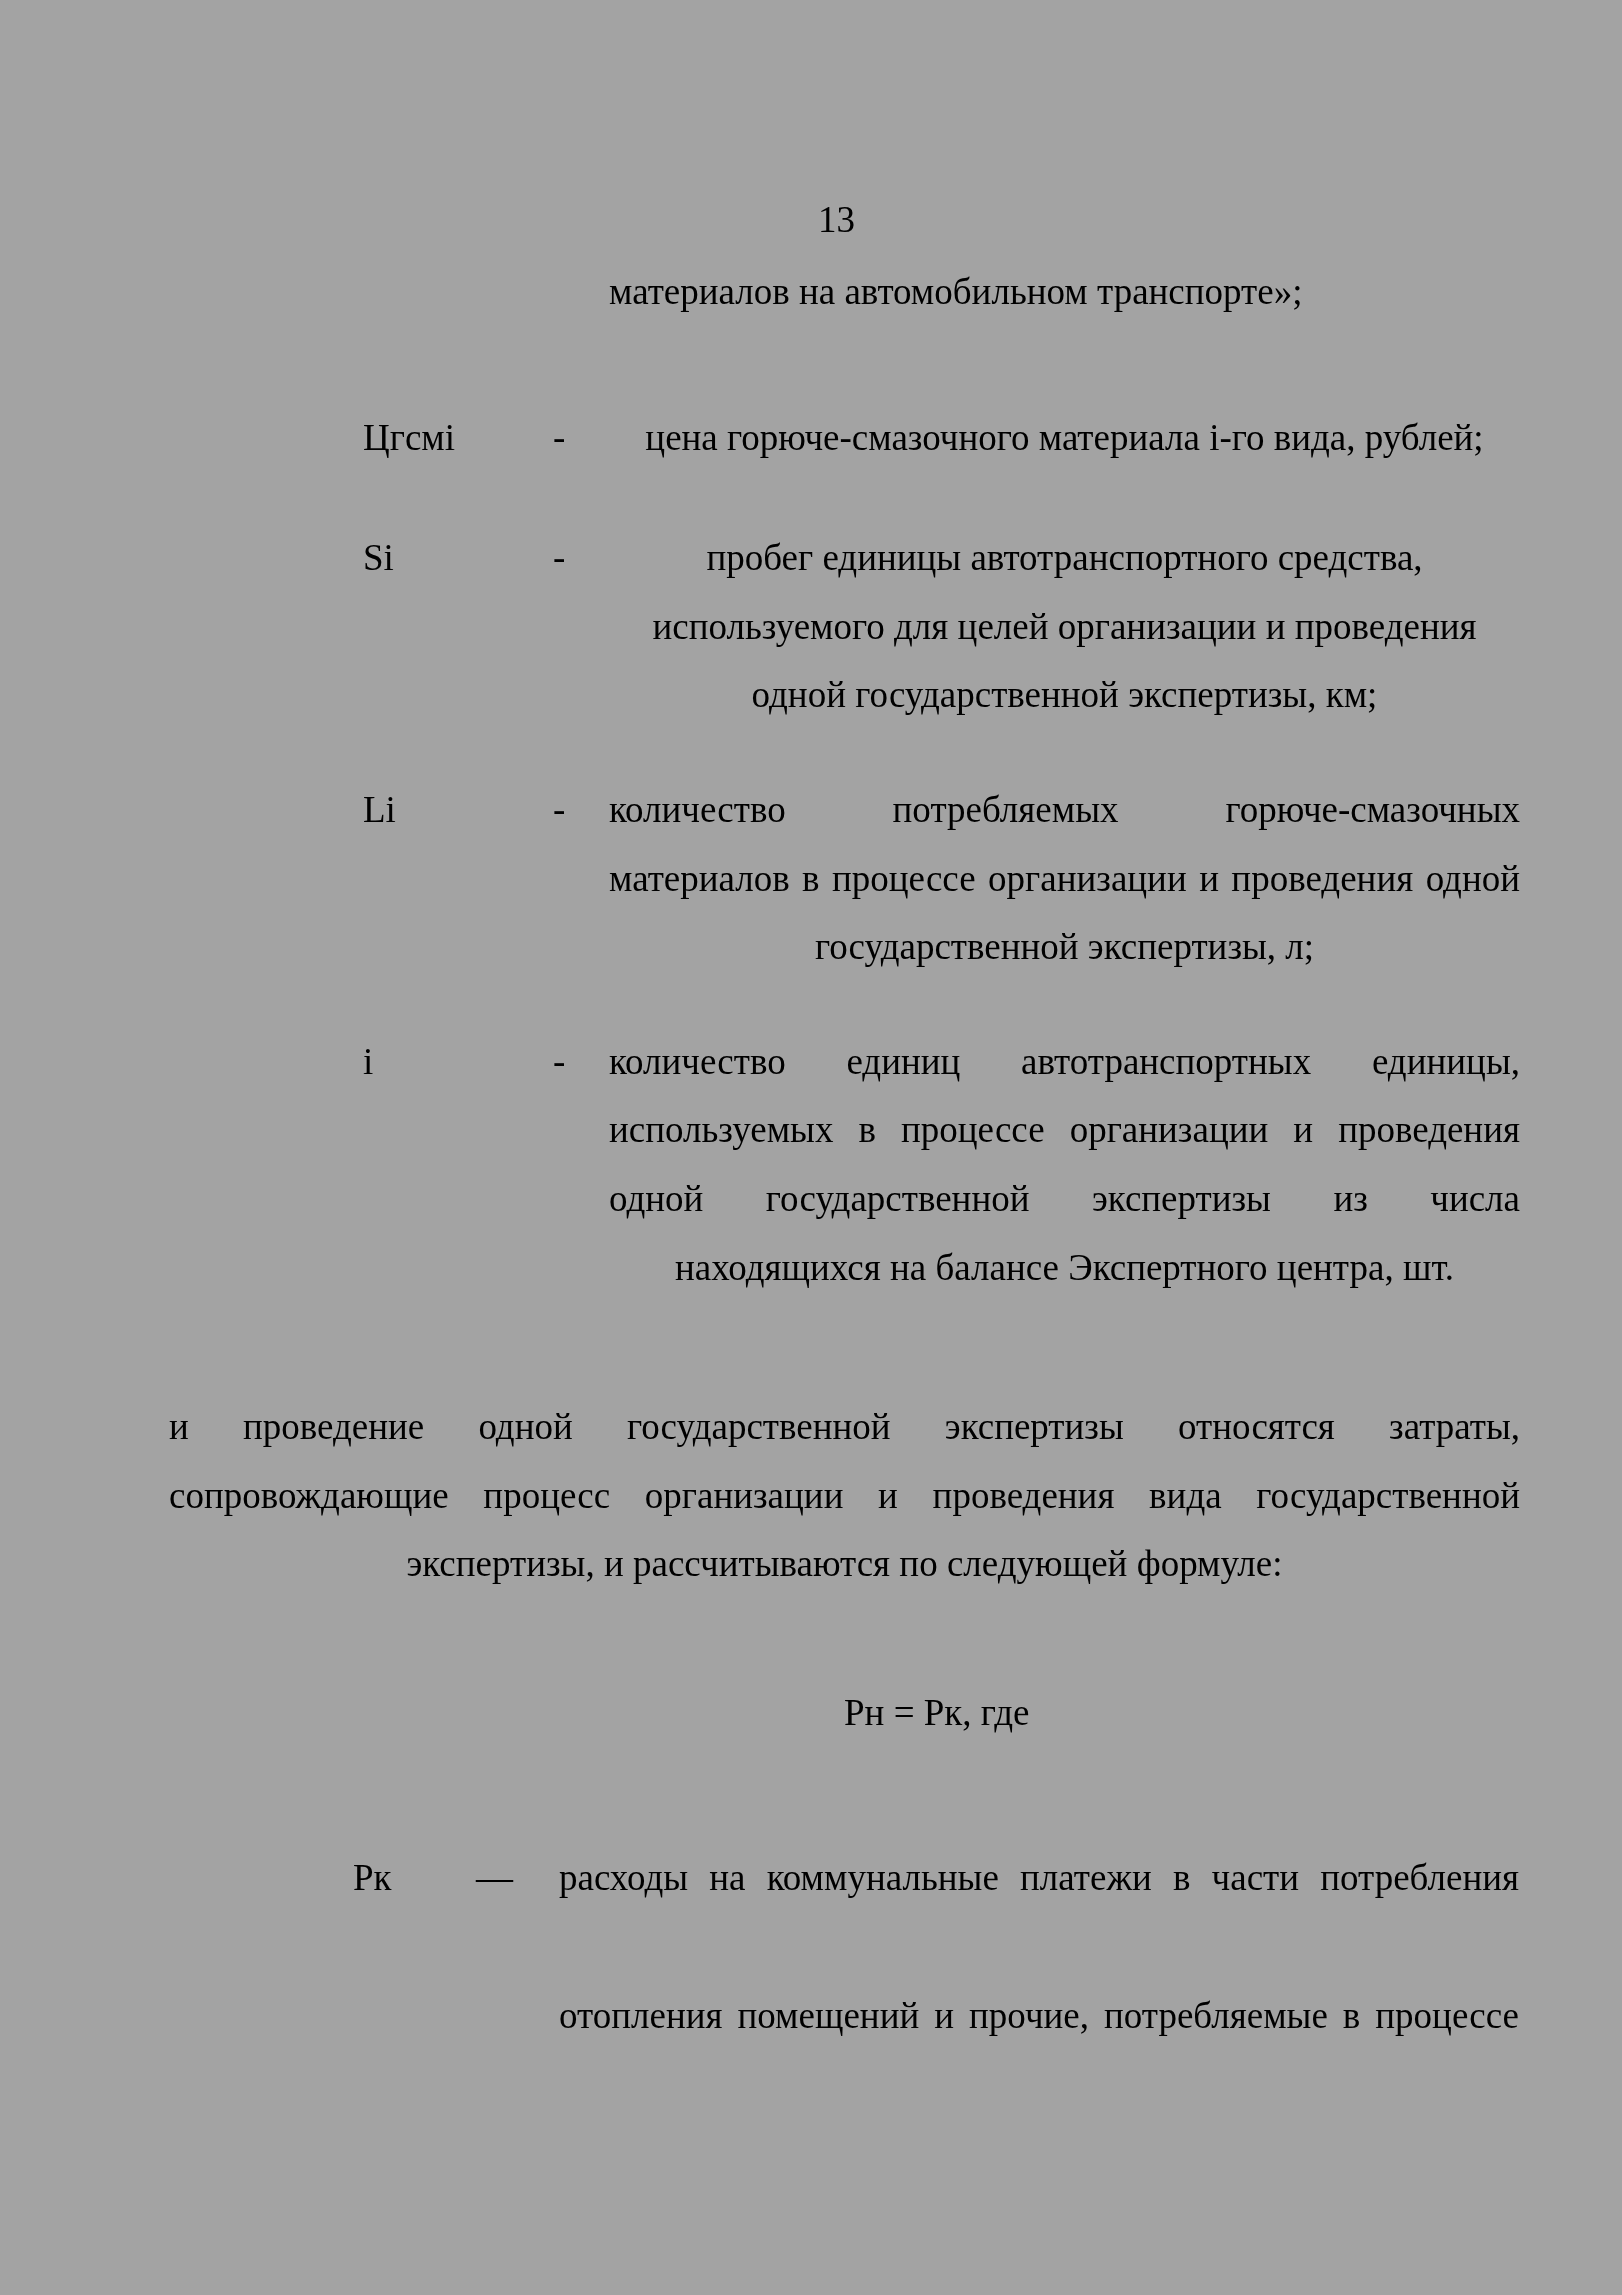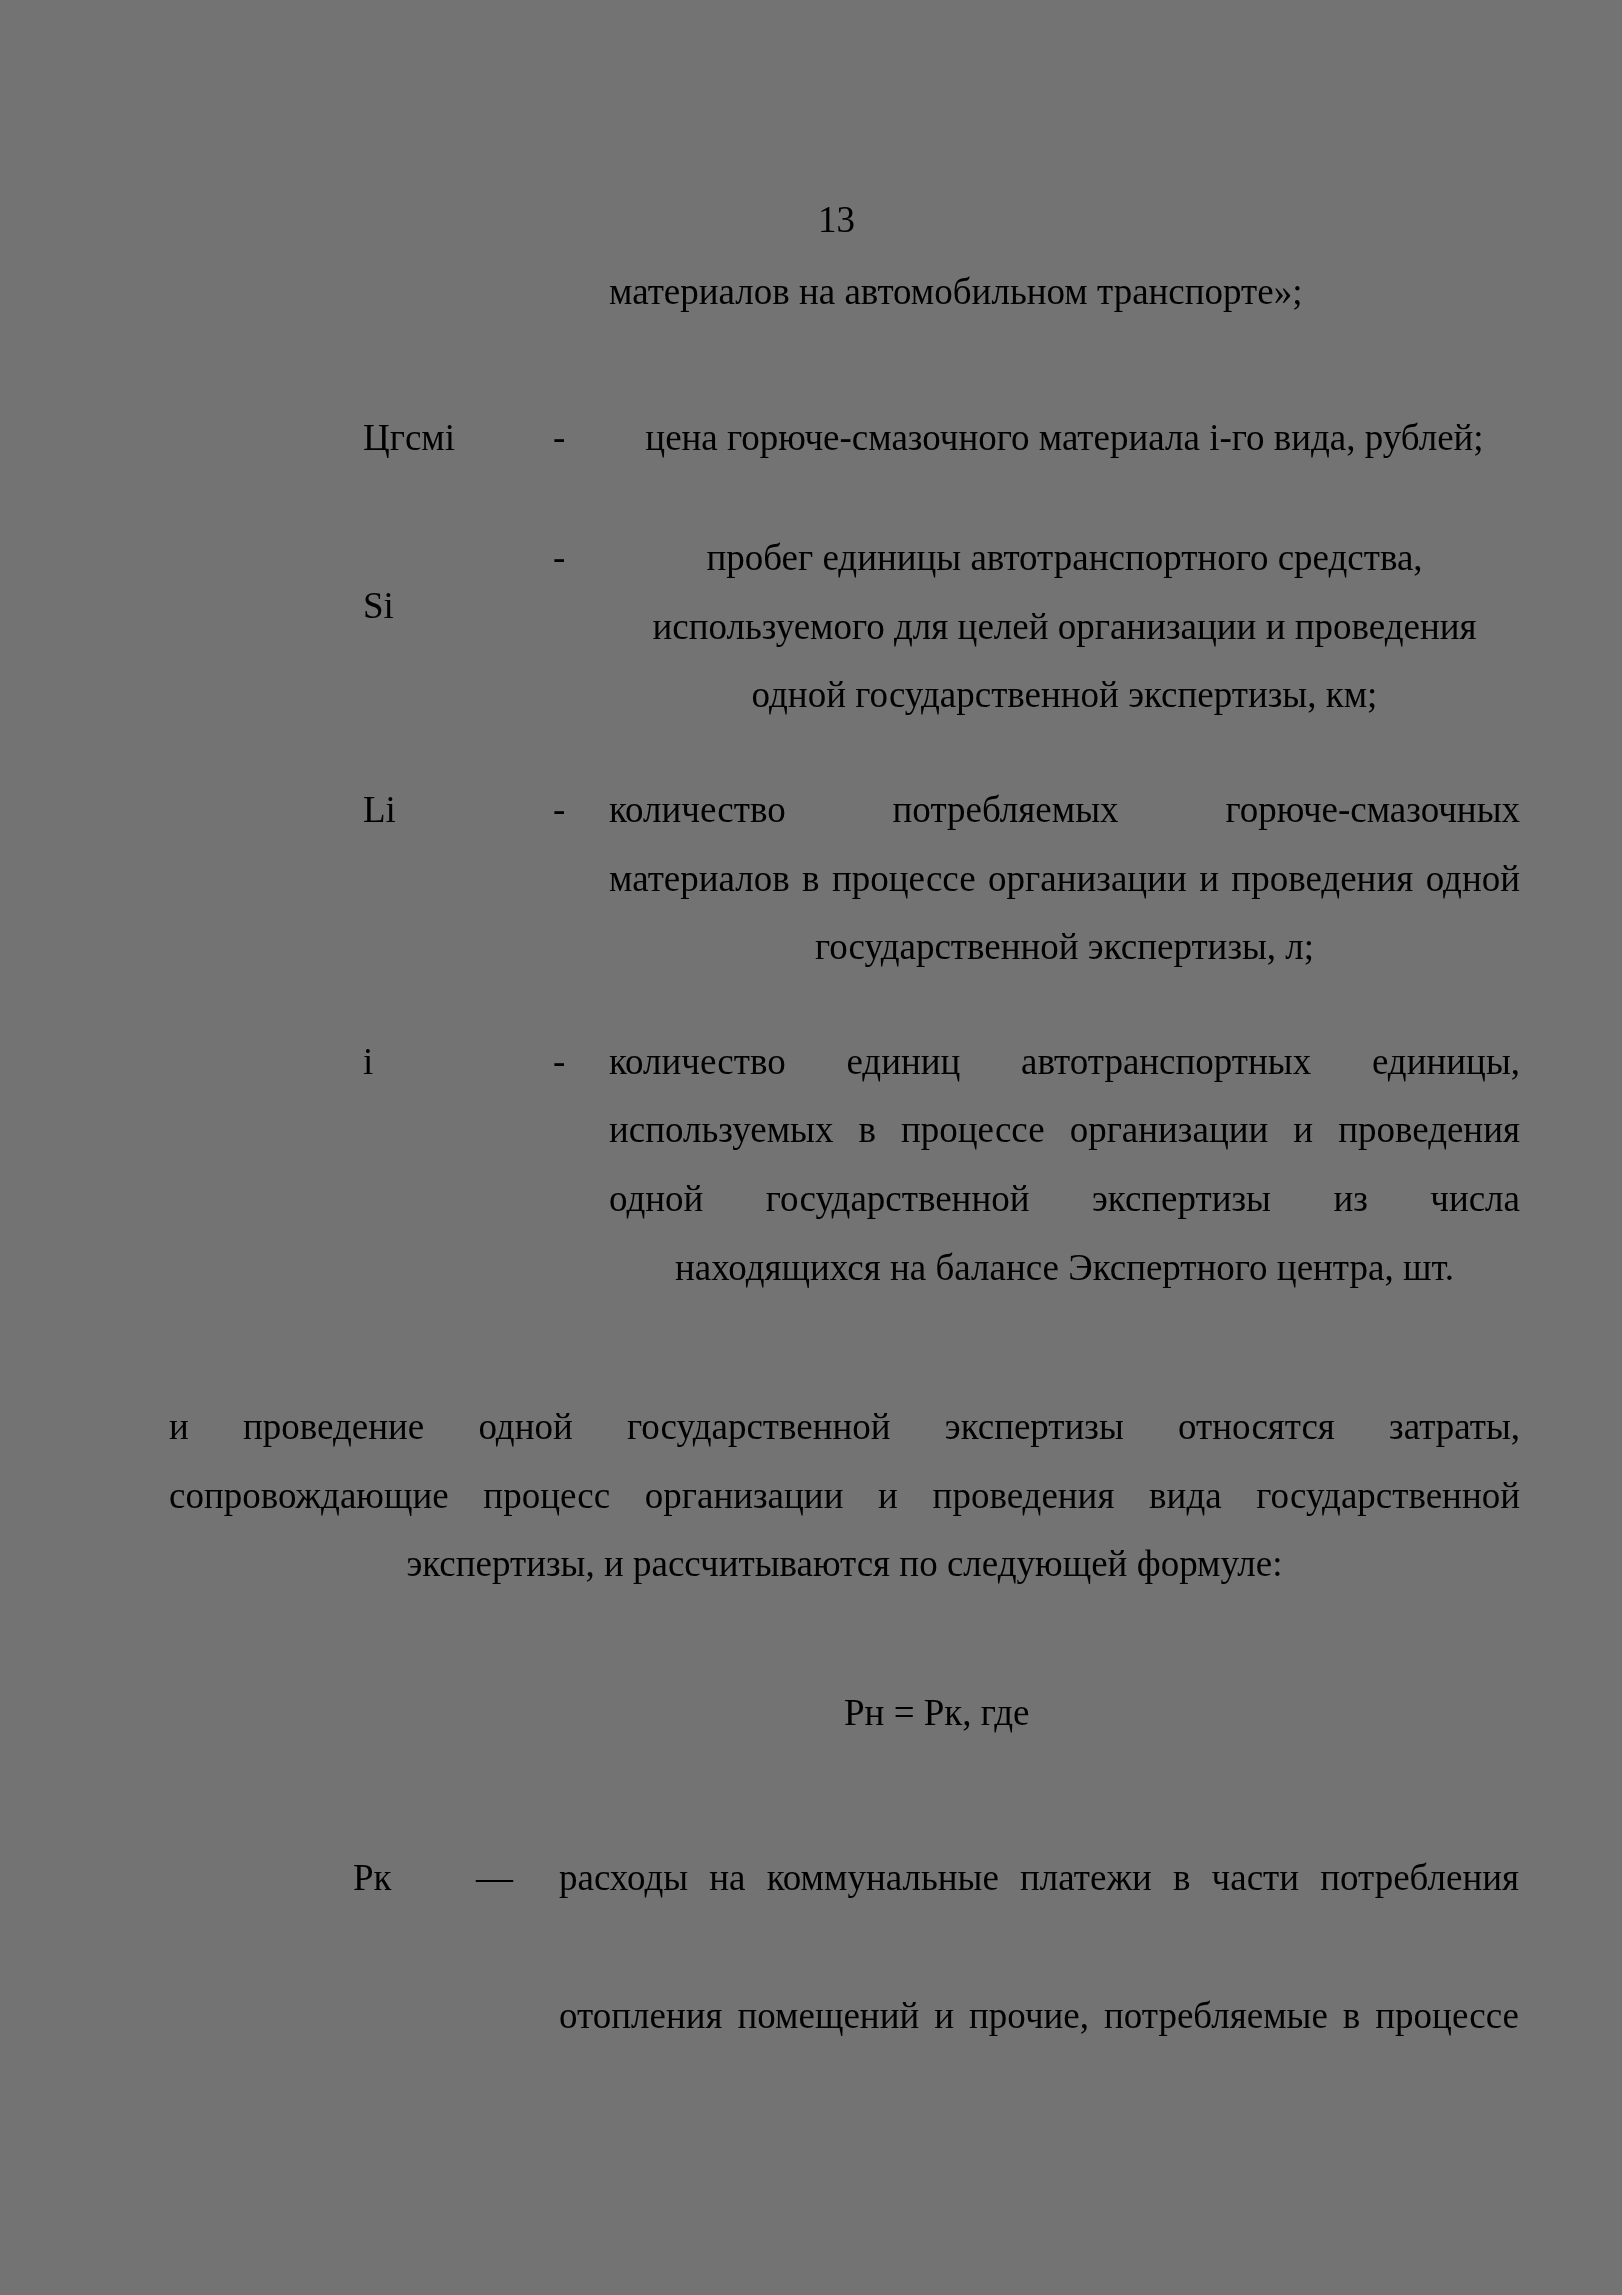--- a/index.html
+++ b/index.html
@@ -4,21 +4,21 @@
 <style>
   html, body {
     margin: 0;
     padding: 0;
     background: #ffffff;
   }
   .page {
     position: relative;
     width: 1622px;
     height: 2295px;
-    background: #737373;
+    background: #a3a3a3;
     color: #000000;
     font-family: "Liberation Serif", "DejaVu Serif", serif;
     font-size: 37px;
     line-height: 1.2;
     overflow: hidden;
     text-decoration: underline;
   }
   .line {
     position: absolute;
     white-space: nowrap;
@@ -53,21 +53,21 @@
 <div class="page">
 
   <div class="page-number" style="left:818px; top:198px;">13</div>
 
   <div class="line" style="left:609px; top:270px;">материалов на автомобильном транспорте»;</div>
 
   <div class="term" style="left:363px; width:154px; top:416px;">Цгсмi</div>
   <div class="dash" style="left:553px; top:416px;">-</div>
   <div class="line desc-col" style="top:416px;">цена горюче-смазочного материала i-го вида, рублей;</div>
 
-  <div class="term" style="left:363px; width:154px; top:536px;margin-top:48px;">Si</div>
+  <div class="term" style="left:363px; width:154px; top:536px;">Si</div>
   <div class="dash" style="left:553px; top:536px;">-</div>
   <div class="line desc-col" style="top:536px;">пробег единицы автотранспортного средства,</div>
   <div class="line desc-col" style="top:605px;">используемого для целей организации и проведения</div>
   <div class="line desc-col" style="top:673px;">одной государственной экспертизы, км;</div>
 
   <div class="term" style="left:363px; width:154px; top:788px;">Li</div>
   <div class="dash" style="left:553px; top:788px;">-</div>
   <div class="line just desc-col" style="top:788px;">количество потребляемых горюче-смазочных</div>
   <div class="line just desc-col" style="top:857px;">материалов в процессе организации и проведения одной</div>
   <div class="line desc-col" style="top:925px;">государственной экспертизы, л;</div>

